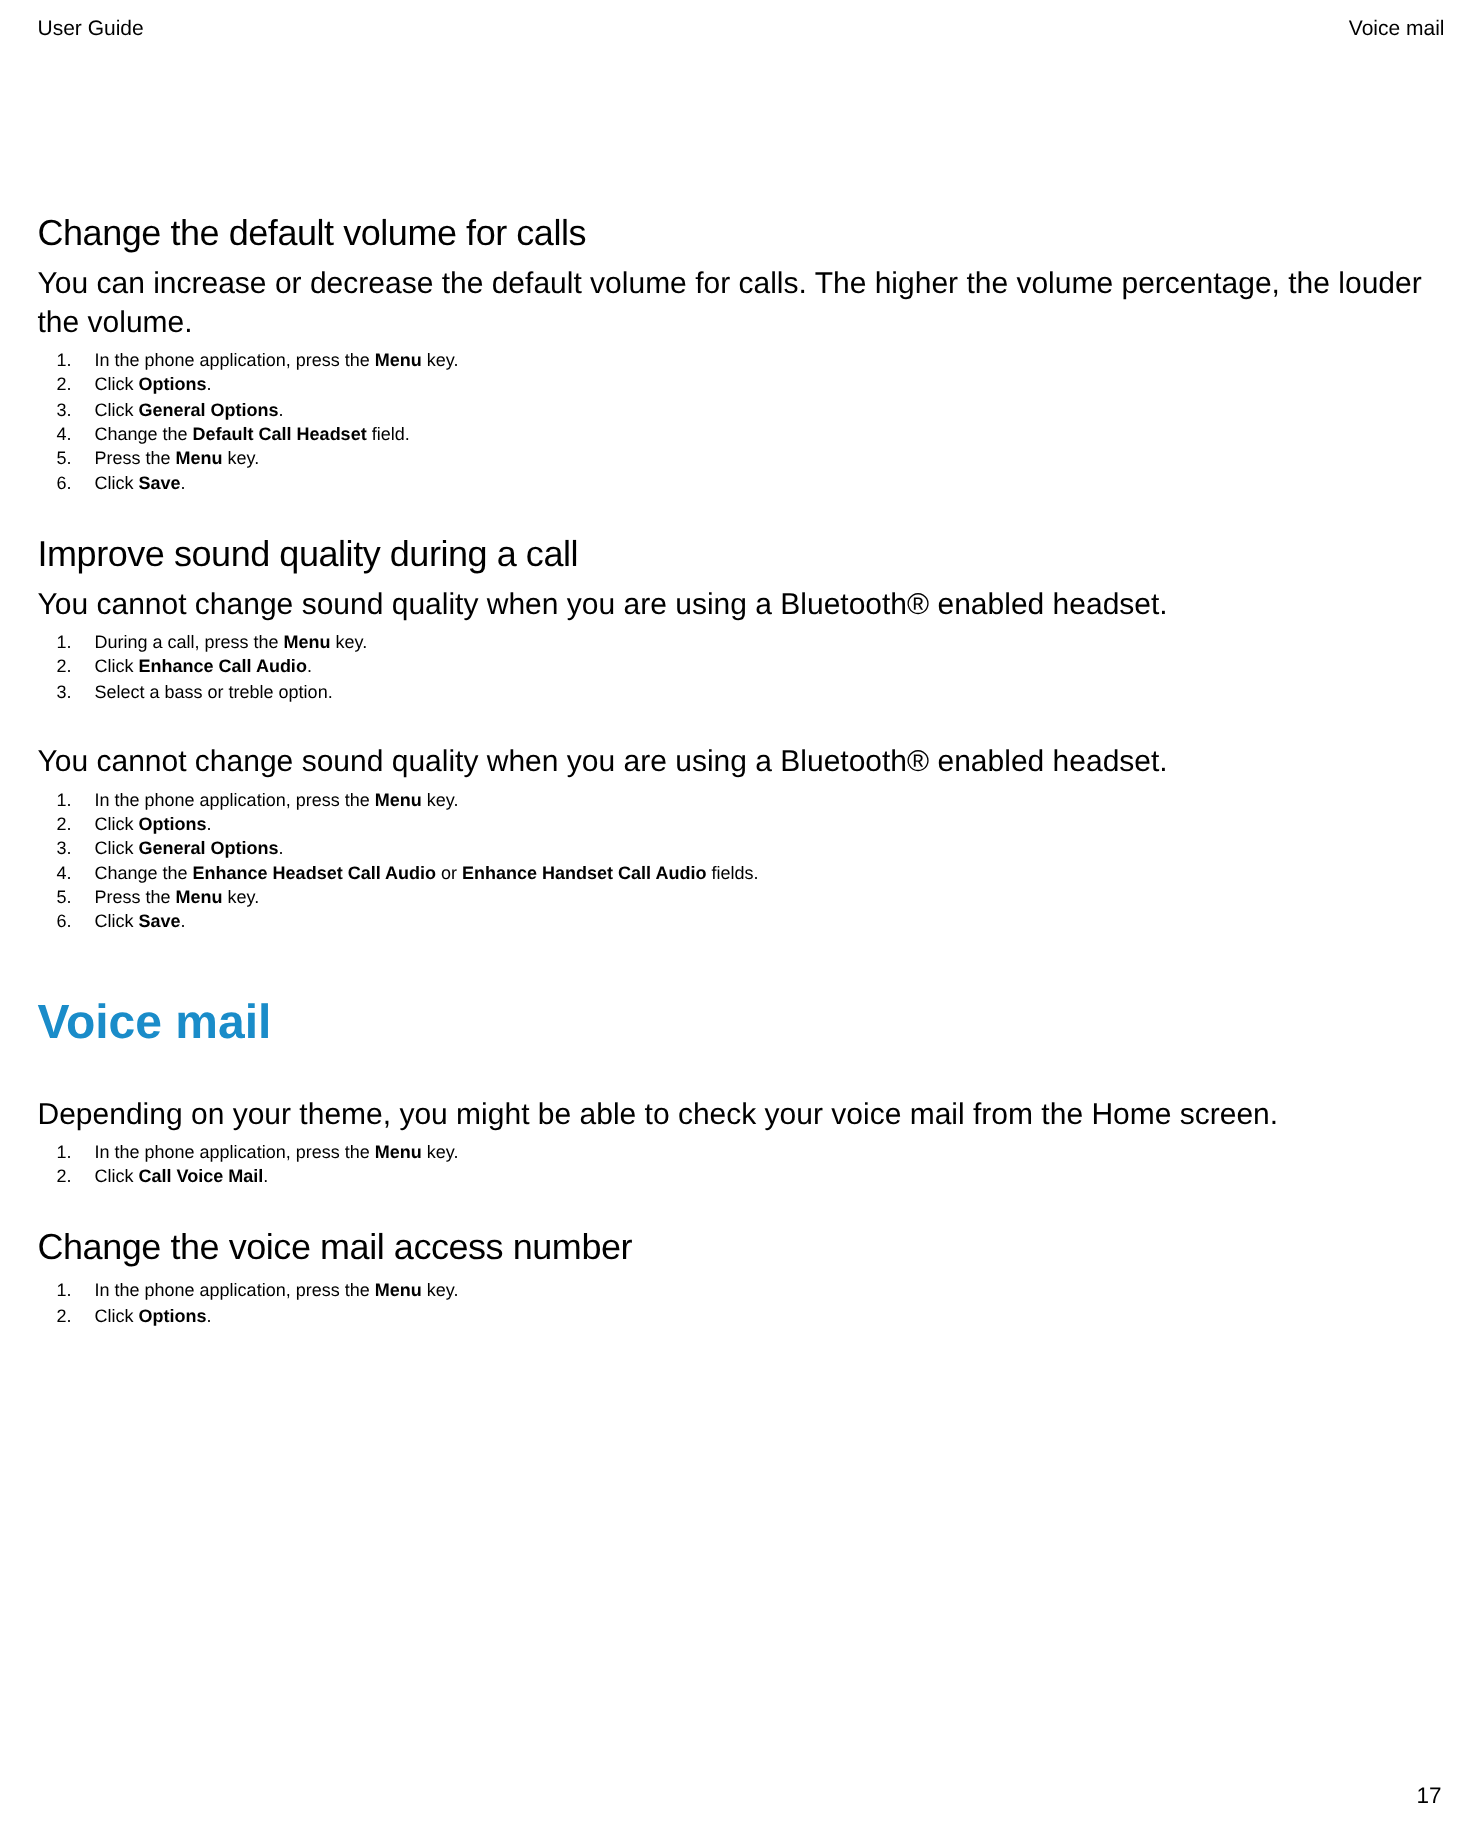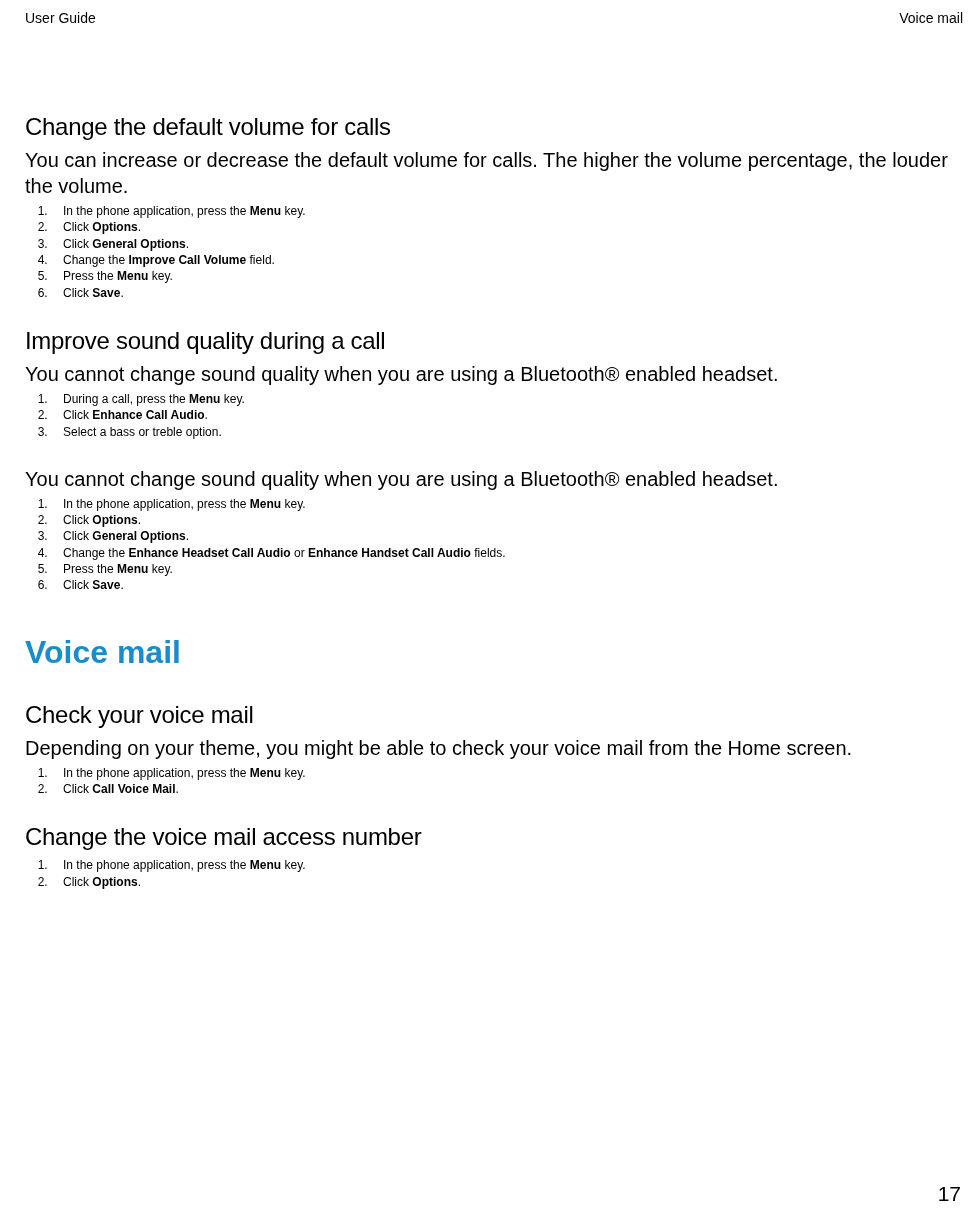--- a/index.html
+++ b/index.html
@@ -17,21 +17,21 @@
     box-sizing: border-box;
     width: 975px;
     height: 1228px;
     padding: 10px 12px 0 25px;
     position: relative;
   }
   .hdr {
     display: flex;
     justify-content: space-between;
     font-size: 14px;
-    margin-bottom: 87px;
+    margin-bottom: 116px;
   }
   h2.section {
     font-size: 24px;
     font-weight: 400;
     margin: 0 0 6px 0;
     letter-spacing: -0.3px;
   }
   h1.chapter {
     font-size: 32px;
     font-weight: 700;
@@ -50,42 +50,42 @@
     line-height: 1.36;
   }
   ol li {
     padding-left: 12px;
   }
   .b { font-weight: 700; }
   .pgnum {
     position: absolute;
     bottom: 22px;
     right: 14px;
-    font-size: 21px;
+    font-size: 15px;
   }
 </style>
 </head>
 <body>
 
 <div class="page">
 
   <div class="hdr">
     <span>User Guide</span>
     <span>Voice mail</span>
   </div>
 
   <div id="sections-container">
       <div>
         <h2 class="section">Change the default volume for calls</h2>
         <p class="intro">You can increase or decrease the default volume for calls. The higher the volume percentage, the louder the volume.</p>
         <ol>
           <li><span>In the phone application, press the </span><span class="b">Menu</span><span> key.</span></li>
           <li><span>Click </span><span class="b">Options</span><span>.</span></li>
           <li><span>Click </span><span class="b">General Options</span><span>.</span></li>
-          <li><span>Change the </span><span class="b">Improve Call Volume</span><span> field.</span></li>
+          <li><span>Change the </span><span class="b">Default Call Headset</span><span> field.</span></li>
           <li><span>Press the </span><span class="b">Menu</span><span> key.</span></li>
           <li><span>Click </span><span class="b">Save</span><span>.</span></li>
         </ol>
       </div>
       <div>
         <h2 class="section">Improve sound quality during a call</h2>
         <p class="intro">You cannot change sound quality when you are using a Bluetooth® enabled headset.</p>
         <ol>
           <li><span>During a call, press the </span><span class="b">Menu</span><span> key.</span></li>
           <li><span>Click </span><span class="b">Enhance Call Audio</span><span>.</span></li>
@@ -102,21 +102,20 @@
           <li><span>Press the </span><span class="b">Menu</span><span> key.</span></li>
           <li><span>Click </span><span class="b">Save</span><span>.</span></li>
         </ol>
       </div>
     </div>
 
   <h1 class="chapter">Voice mail</h1>
 
   <div id="chapter-sections-container">
       <div>
-        <h2 class="section">Check your voice mail</h2>
         <p class="intro">Depending on your theme, you might be able to check your voice mail from the Home screen.</p>
         <ol>
           <li><span>In the phone application, press the </span><span class="b">Menu</span><span> key.</span></li>
           <li><span>Click </span><span class="b">Call Voice Mail</span><span>.</span></li>
         </ol>
       </div>
       <div>
         <h2 class="section">Change the voice mail access number</h2>
         <ol>
           <li><span>In the phone application, press the </span><span class="b">Menu</span><span> key.</span></li>

